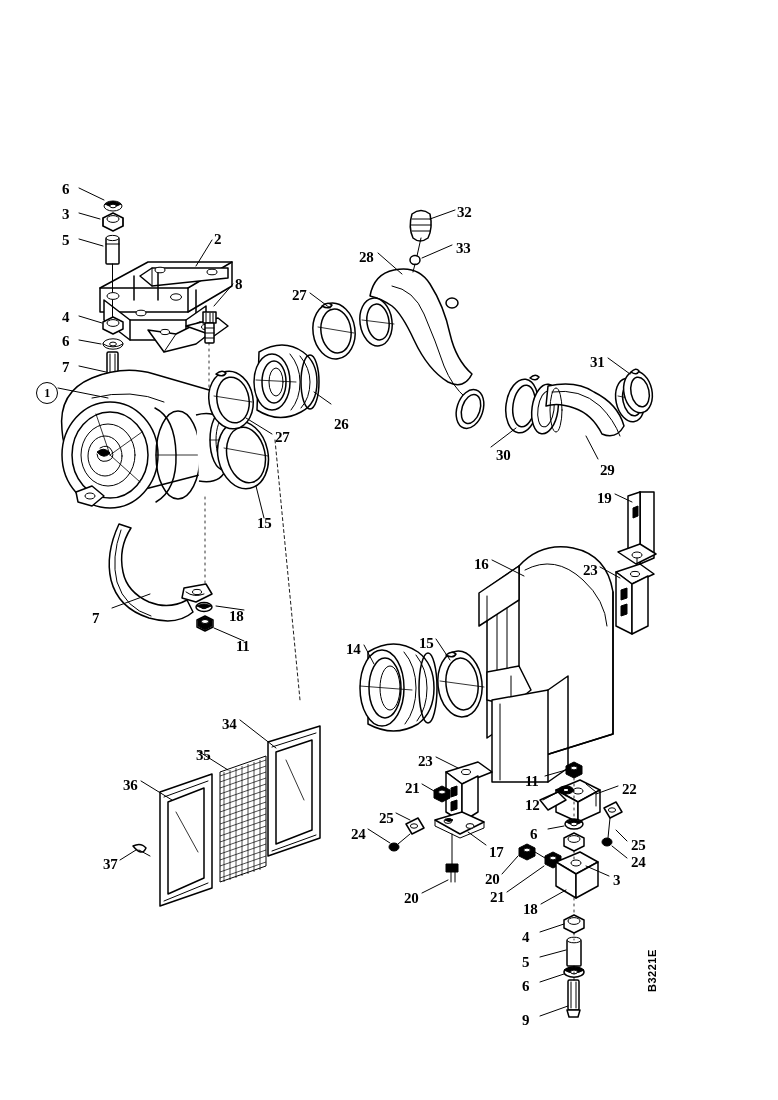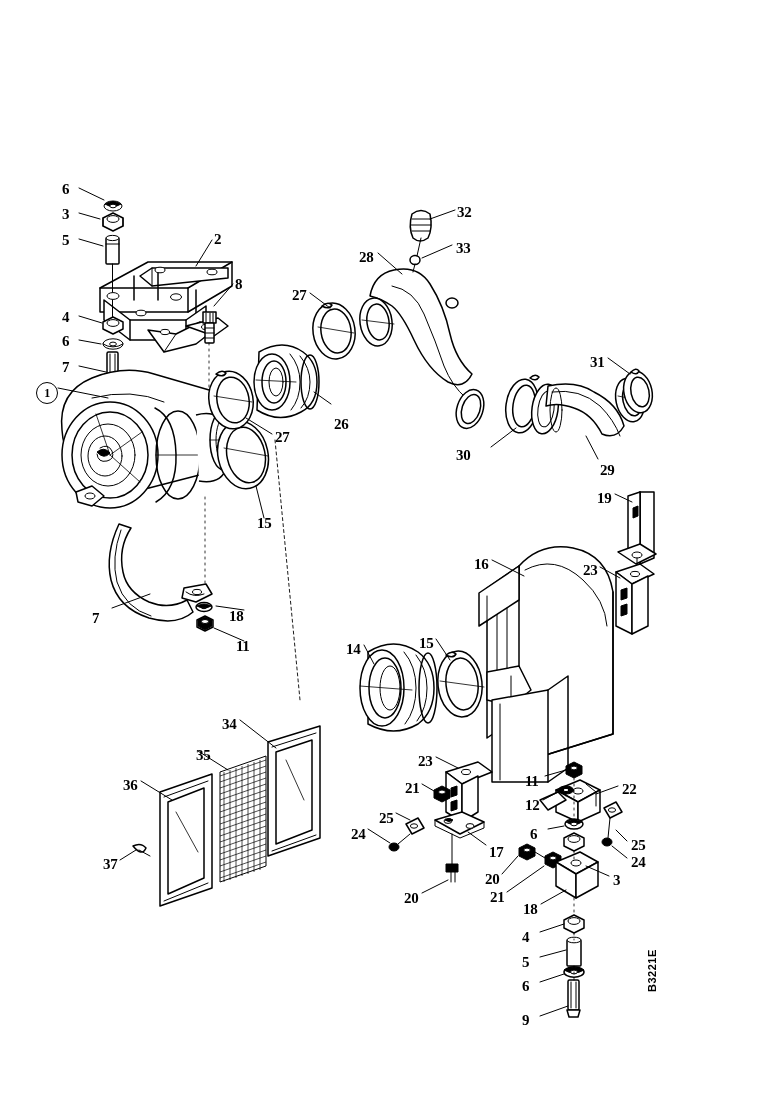--- a/index.html
+++ b/index.html
@@ -558,21 +558,21 @@
       <div class="cal" style="left: 418px; top: 754px;">23</div>
       <div class="cal" style="left: 351px; top: 827px;">24</div>
       <div class="cal" style="left: 631px; top: 855px;">24</div>
       <div class="cal" style="left: 379px; top: 811px;">25</div>
       <div class="cal" style="left: 631px; top: 838px;">25</div>
       <div class="cal" style="left: 334px; top: 402px; margin-top: 15px;">26</div>
       <div class="cal" style="left: 292px; top: 288px;">27</div>
       <div class="cal" style="left: 275px; top: 430px;">27</div>
       <div class="cal" style="left: 359px; top: 250px;">28</div>
       <div class="cal" style="left: 600px; top: 463px;">29</div>
-      <div class="cal" style="left: 456px; top: 448px; text-align: center;">30</div>
+      <div class="cal" style="left: 496px; top: 448px; text-align: center;">30</div>
       <div class="cal" style="left: 590px; top: 355px;">31</div>
       <div class="cal" style="left: 457px; top: 205px;">32</div>
       <div class="cal" style="left: 456px; top: 241px;">33</div>
       <div class="cal" style="left: 222px; top: 717px;">34</div>
       <div class="cal" style="left: 196px; top: 748px;">35</div>
       <div class="cal" style="left: 123px; top: 778px;">36</div>
       <div class="cal" style="left: 103px; top: 857px;">37</div>
       <div class="cal" style="left: 525px; top: 798px;">12</div>
       <div class="cal" style="left: 525px; top: 774px;">11</div>
       <div class="cal" style="left: 613px; top: 873px;">3</div>

